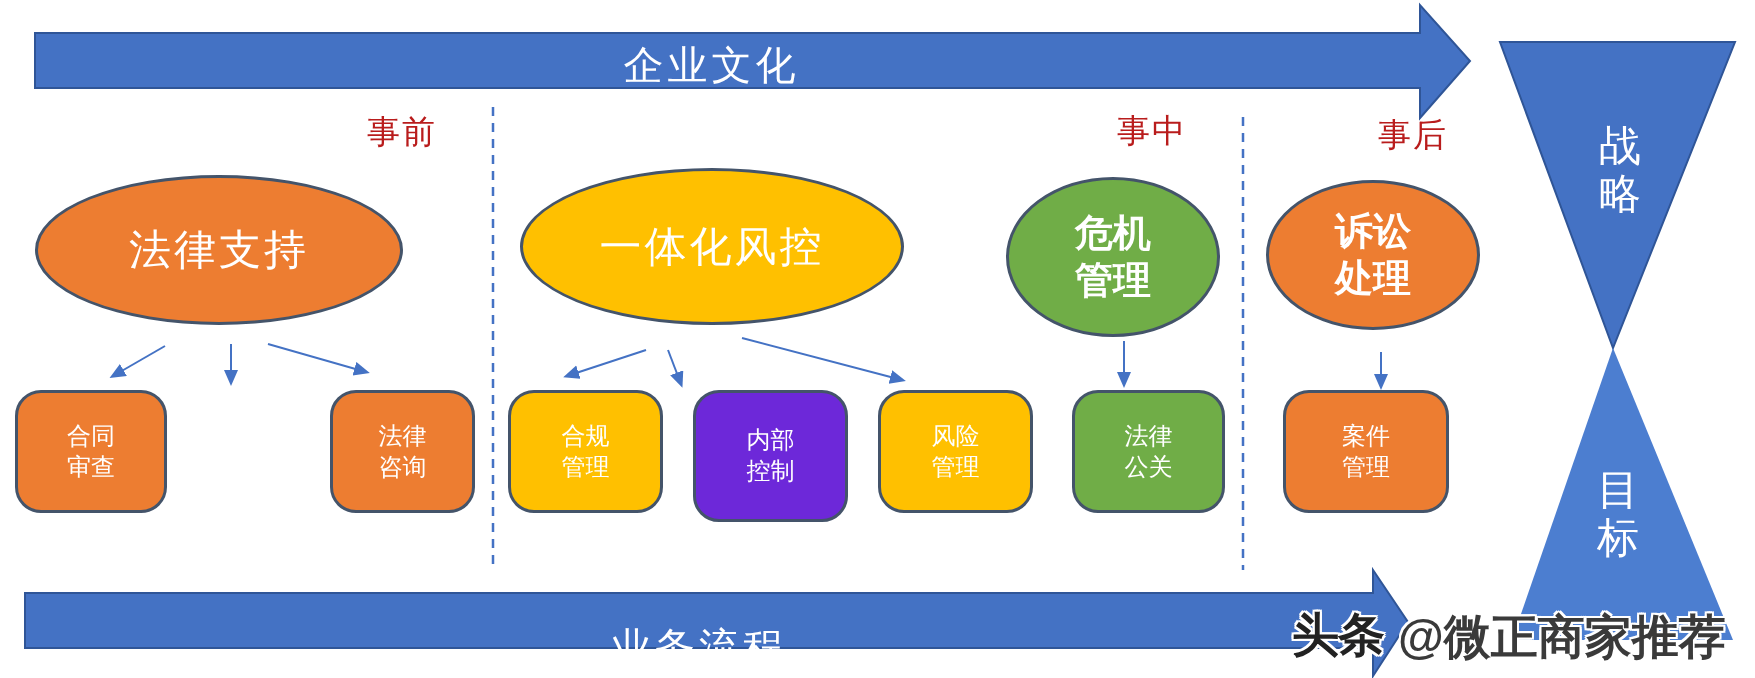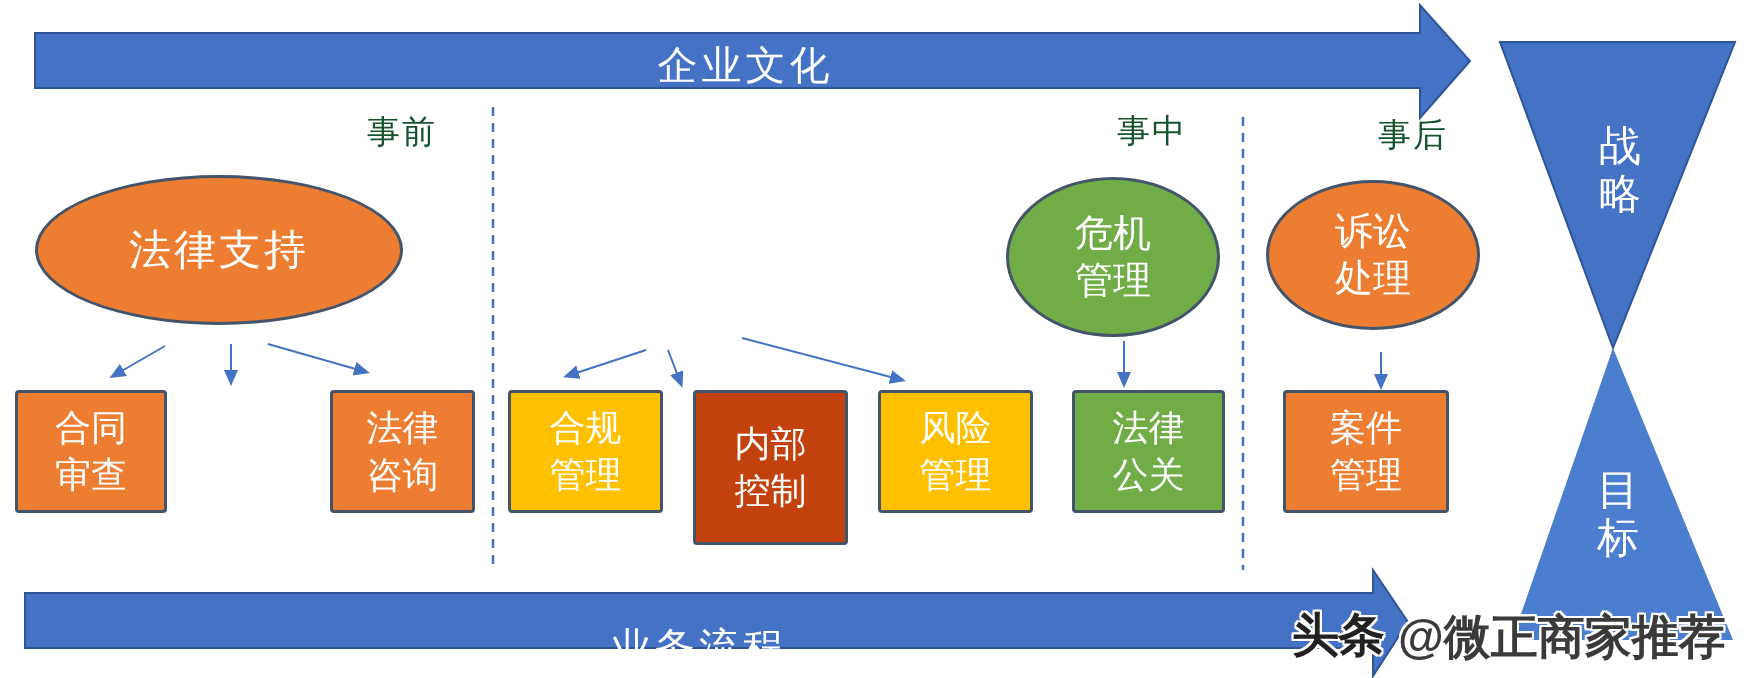--- a/index.html
+++ b/index.html
@@ -1,28 +1,28 @@
 <!DOCTYPE html>
 <html><head>
 <meta charset="utf-8">
 <style>
   html,body{margin:0;padding:0;background:#fff;}
   .canvas{position:relative;width:1755px;height:678px;background:#ffffff;overflow:hidden;
           font-family:"Liberation Sans","DejaVu Sans",sans-serif;}
   .bg-svg{position:absolute;left:0;top:0;z-index:0;}
   .txt{position:absolute;z-index:2;white-space:pre-line;}
   .arrow-label{color:#ffffff;font-size:40px;text-align:center;letter-spacing:4px;}
-  .phase-label{color:#14532d;font-size:33px;text-align:center;width:100px;letter-spacing:2px;}
+  .phase-label{color:#b91c1c;font-size:33px;text-align:center;width:100px;letter-spacing:2px;}
   .node{position:absolute;z-index:2;display:flex;align-items:center;justify-content:center;
         color:#ffffff;text-align:center;border:3px solid #44546A;box-sizing:border-box;
         white-space:pre-line;}
   .ellipse{border-radius:50%;}
-  .box{border-radius:4px;font-size:36px;line-height:1.28;}
+  .box{border-radius:26px;font-size:24px;line-height:1.28;}
   .ellipse-big{font-size:42px;letter-spacing:3px;}
-  .ellipse-small{font-size:38px;line-height:1.25;}
+  .ellipse-small{font-size:38px;line-height:1.25;font-weight:bold;}
   .hg-label{color:#ffffff;font-size:42px;line-height:1.15;text-align:center;width:84px;}
   .watermark{position:absolute;z-index:3;color:#3a3a3a;
              text-shadow:-2px -2px 0 #fff,2px -2px 0 #fff,-2px 2px 0 #fff,2px 2px 0 #fff,0 2px 0 #fff,0 -2px 0 #fff,2px 0 0 #fff,-2px 0 0 #fff;}
   .wm-brand{font-size:47px;font-weight:900;letter-spacing:-1px;color:#222;}
   .wm-handle{font-size:47px;font-weight:700;}
 </style>
 </head>
 <body>
 
 <div class="canvas">
@@ -50,34 +50,37 @@
 
     <line x1="646" y1="350" x2="567" y2="376" stroke="#4472C4" stroke-width="2" marker-end="url(#ah)"></line>
     <line x1="668" y1="350" x2="681" y2="384" stroke="#4472C4" stroke-width="2" marker-end="url(#ah)"></line>
     <line x1="742" y1="338" x2="902" y2="380" stroke="#4472C4" stroke-width="2" marker-end="url(#ah)"></line>
 
     <line x1="1124" y1="341" x2="1124" y2="384" stroke="#4472C4" stroke-width="2" marker-end="url(#ah)"></line>
 
     <line x1="1381" y1="352" x2="1381" y2="386" stroke="#4472C4" stroke-width="2" marker-end="url(#ah)"></line>
   </svg>
 
-  <div class="txt arrow-label" style="left:53px;top:38px;width:1385px;">企业文化</div>
+  <div class="txt arrow-label" style="left:19px;top:38px;width:1385px;">企业文化</div>
   <div class="txt arrow-label" style="left:25px;top:620px;width:1348px;">业务流程</div>
 
   <div class="txt phase-label" style="left:352px;top:110px;">事前</div>
   <div class="txt phase-label" style="left:1102px;top:109px;">事中</div>
   <div class="txt phase-label" style="left:1363px;top:113px;">事后</div>
 
   <div class="txt hg-label" style="left:1578px;top:122px;">战
 略</div>
   <div class="txt hg-label" style="left:1576px;top:466px;">目
 标</div>
 
   <div class="node ellipse ellipse-big" style="left: 35px; top: 175px; width: 368px; height: 150px; background-color: rgb(237, 125, 49);">
     <span>法律支持</span>
+  </div>
+  <div class="node ellipse ellipse-big" style="left: 520px; top: 168px; width: 384px; height: 157px; background-color: rgb(255, 192, 0);">
+    <span>一体化风控</span>
   </div>
   <div class="node ellipse ellipse-small" style="left: 1006px; top: 177px; width: 214px; height: 160px; background-color: rgb(112, 173, 71);">
     <span>危机
 管理</span>
   </div>
   <div class="node ellipse ellipse-small" style="left: 1266px; top: 180px; width: 214px; height: 150px; background-color: rgb(237, 125, 49);">
     <span>诉讼
 处理</span>
   </div>
 
@@ -86,21 +89,21 @@
 审查</span>
   </div>
   <div class="node box" style="left: 330px; top: 390px; width: 145px; height: 123px; background-color: rgb(237, 125, 49);">
     <span>法律
 咨询</span>
   </div>
   <div class="node box" style="left: 508px; top: 390px; width: 155px; height: 123px; background-color: rgb(255, 192, 0);">
     <span>合规
 管理</span>
   </div>
-  <div class="node box" style="left: 693px; top: 390px; width: 155px; height: 155px; background-color: #c2410c;">
+  <div class="node box" style="left: 693px; top: 390px; width: 155px; height: 132px; background-color: #6d28d9;">
     <span>内部
 控制</span>
   </div>
   <div class="node box" style="left: 878px; top: 390px; width: 155px; height: 123px; background-color: rgb(255, 192, 0);">
     <span>风险
 管理</span>
   </div>
   <div class="node box" style="left: 1072px; top: 390px; width: 153px; height: 123px; background-color: rgb(112, 173, 71);">
     <span>法律
 公关</span>

